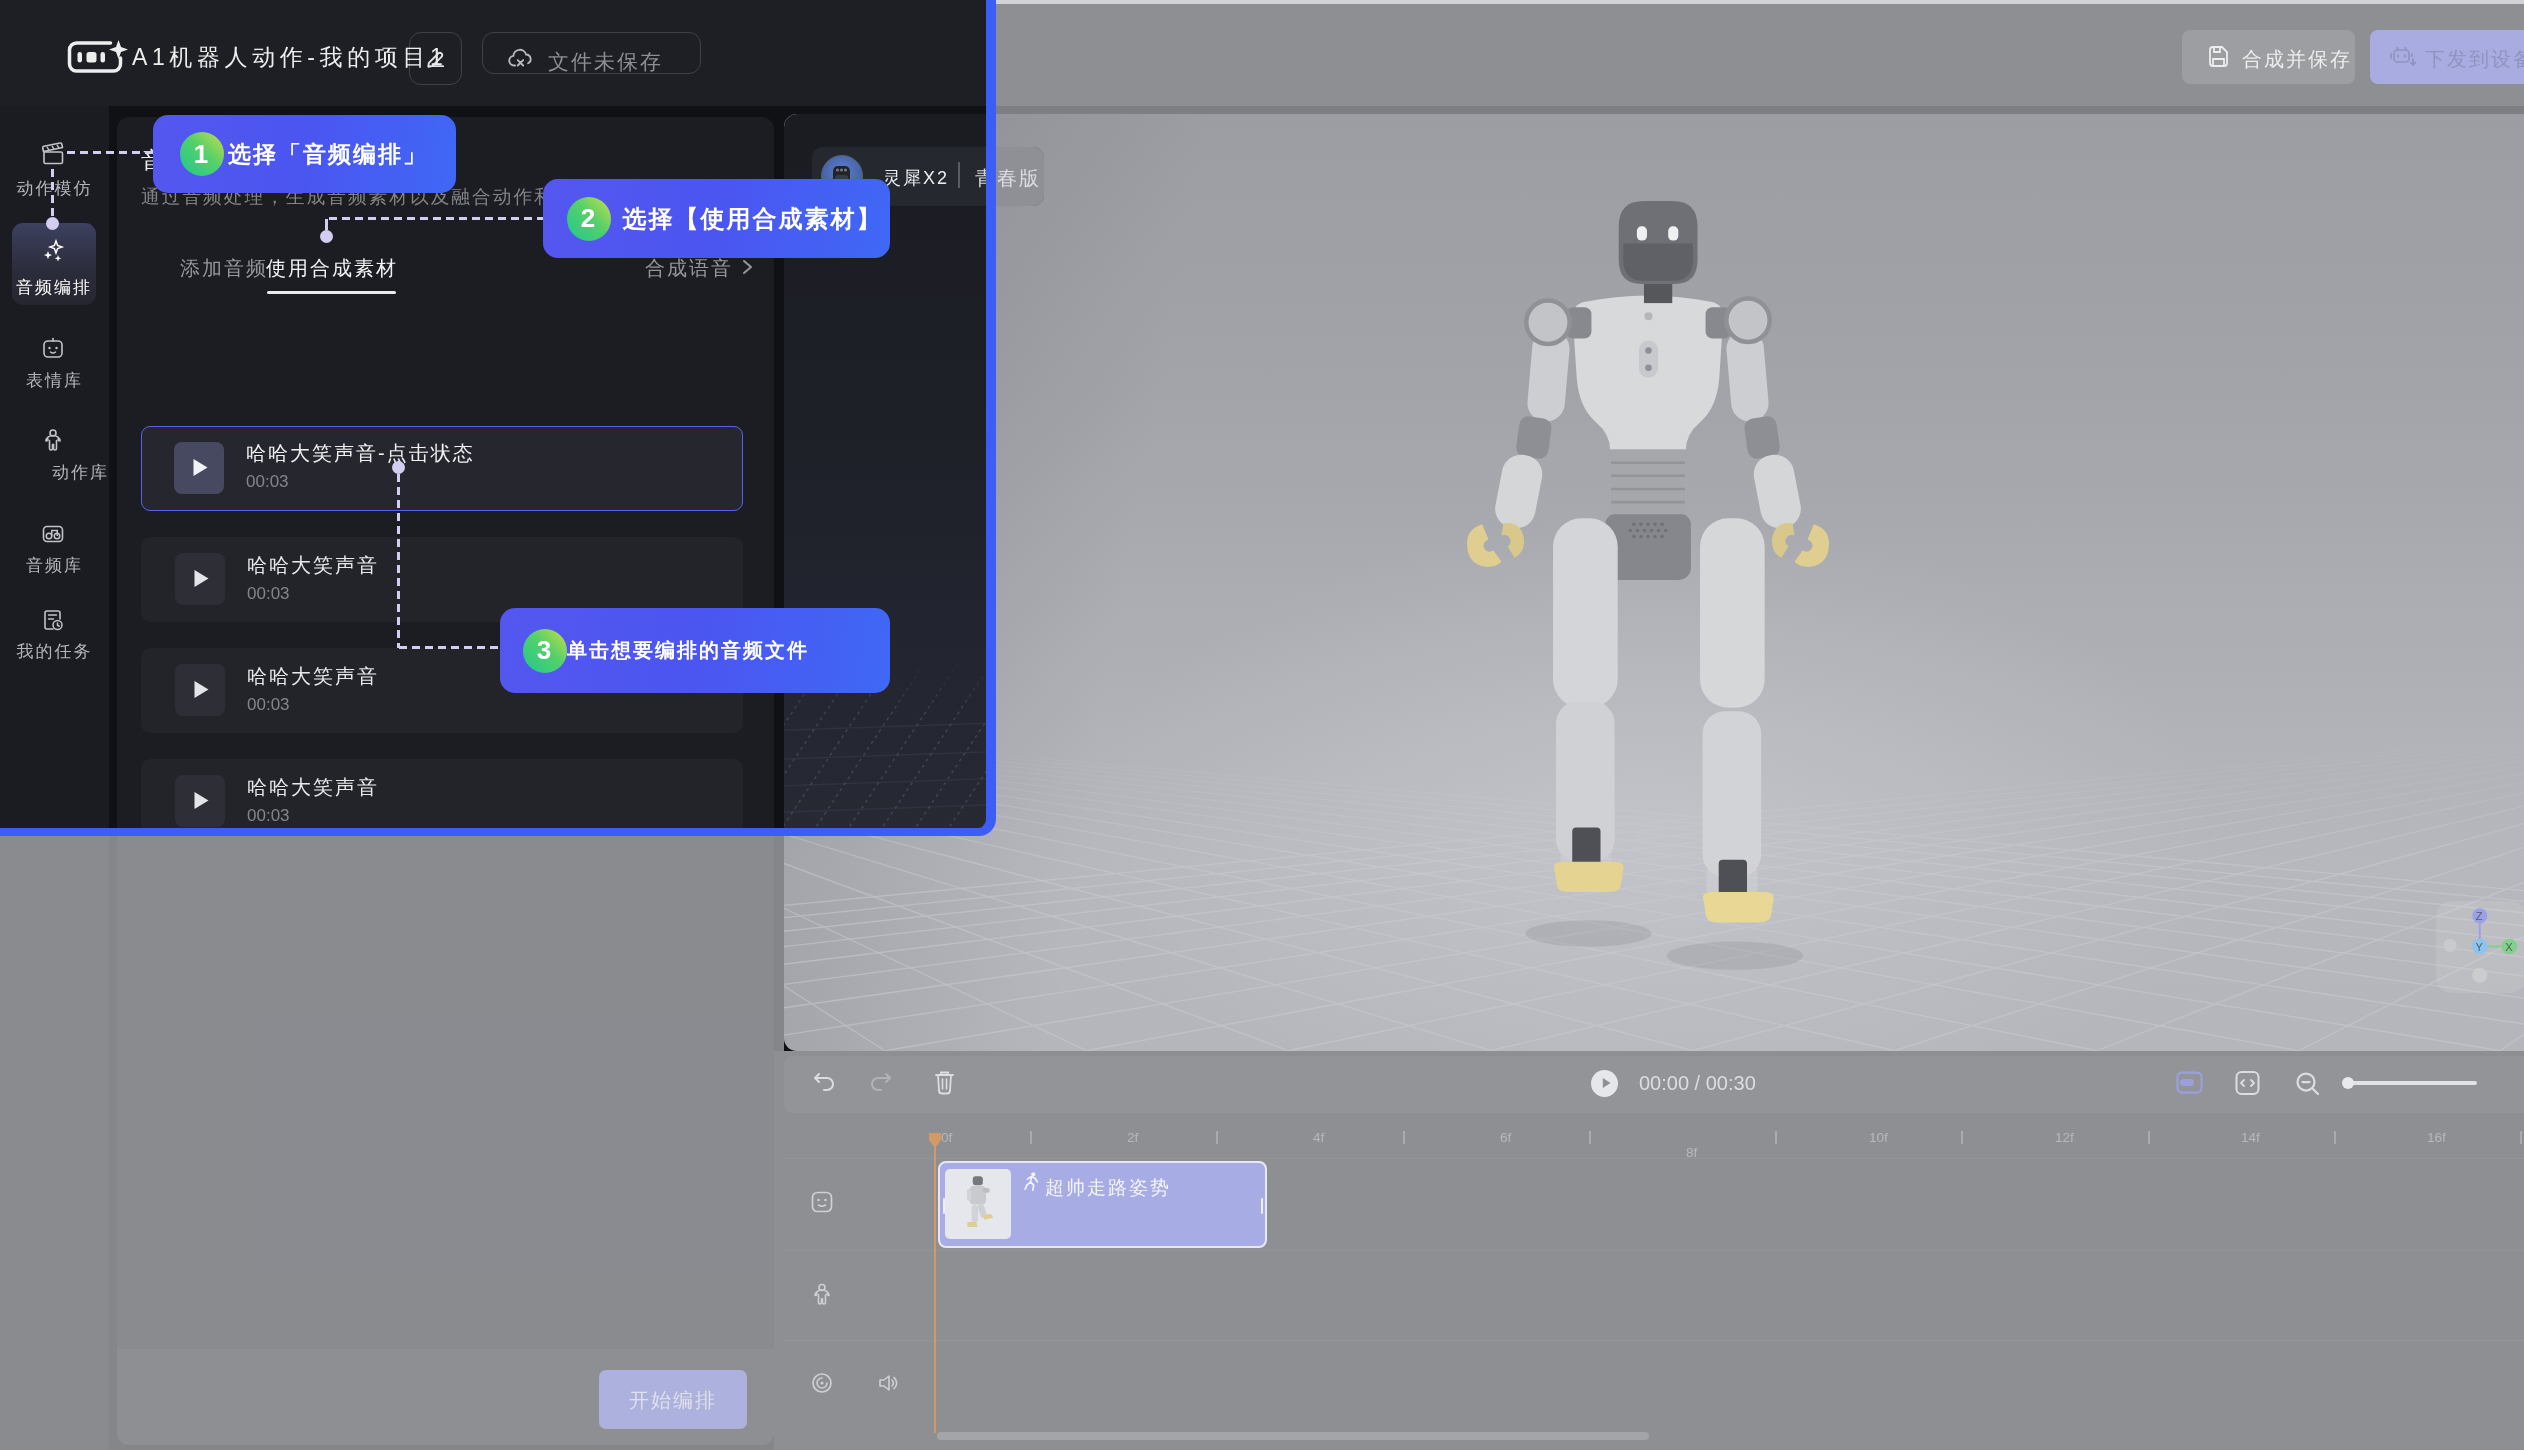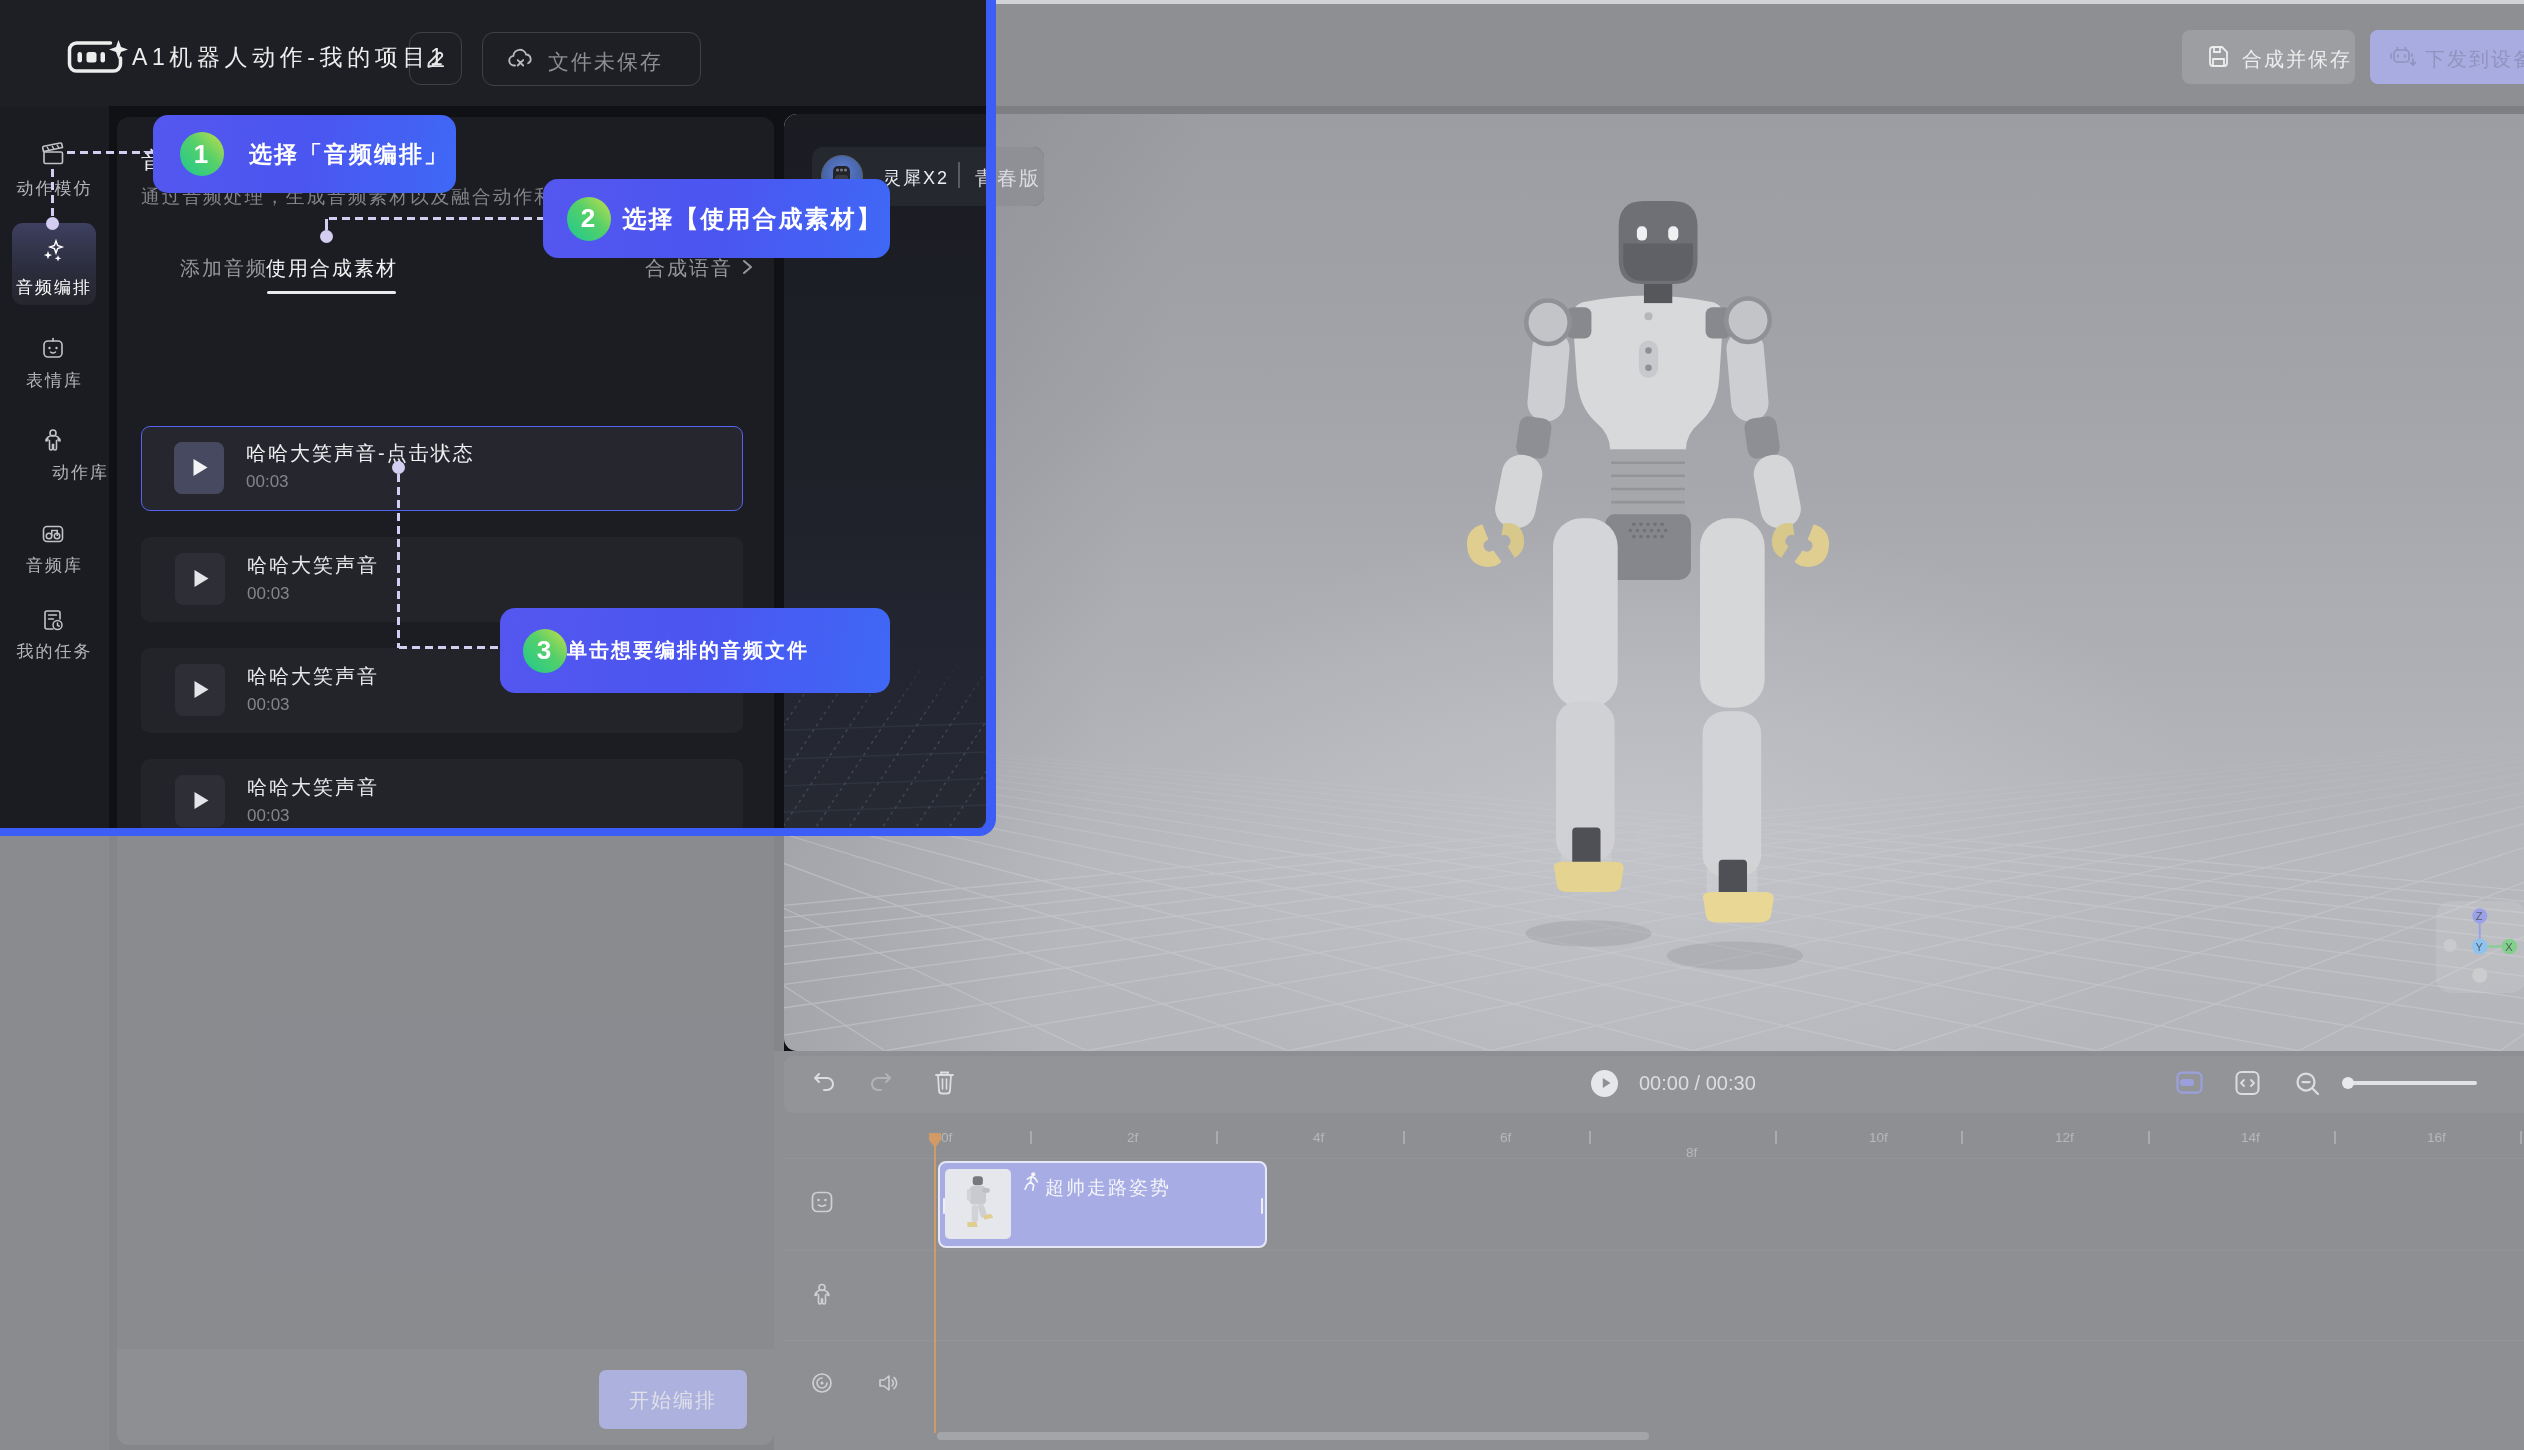--- a/index.html
+++ b/index.html
@@ -22,21 +22,21 @@
       <path d="M104 2 L109 16 L123 21 L109 26 L104 40 L99 26 L85 21 L99 16 Z" fill="#eceded"></path>
     </svg>
     <div class="abs" style="left:132px;top:42px;font-size:23px;color:#eceded;letter-spacing:.2em;">A1机器人动作-我的项目1</div>
 
     <div class="abs" style="left:409px;top:32px;width:53px;height:53px;border:1px solid rgba(255,255,255,0.15);border-radius:12px;box-sizing:border-box;">
       <svg class="abs" style="left:15px;top:15px;" width="22" height="22" viewBox="0 0 40 40">
         <path d="M7 27 L24 10 a4 4 0 0 1 6 0 l0 0 a4 4 0 0 1 0 6 L13 33 L6 34 Z M9 33 L33 33" fill="none" stroke="#e4e5e7" stroke-width="3.4" stroke-linecap="round" stroke-linejoin="round"></path>
       </svg>
     </div>
 
-    <div class="abs" style="left:482px;top:32px;width:219px;height:54px;border:1px solid rgba(255,255,255,0.15);border-radius:12px;box-sizing:border-box;">
+    <div class="abs" style="left:482px;top:32px;width:219px;height:42px;border:1px solid rgba(255,255,255,0.15);border-radius:12px;box-sizing:border-box;">
       <svg class="abs" style="left:25px;top:14px;" width="26" height="24" viewBox="0 0 48 44">
         <path d="M13 34 h-2 a9 9 0 0 1 -1 -17.9 a12 12 0 0 1 23.5 -2.4 a8.5 8.5 0 0 1 3.6 16.1" fill="none" stroke="#b9bac0" stroke-width="3.4" stroke-linecap="round"></path>
         <path d="M18 24 l10 10 M28 24 l-10 10" stroke="#b9bac0" stroke-width="3.4" stroke-linecap="round"></path>
       </svg>
       <div class="abs" style="left:65px;top:14.6px;font-size:21px;color:#8d8e94;">文件未保存</div>
     </div>
 
     <div class="abs" style="left:995px;top:0;width:1585px;height:106px;background:#8e8f92;"></div>
     <div class="abs" style="left:995px;top:106px;width:1585px;height:8.6px;background:#7e7f83;"></div>
     <div class="abs" style="left:995px;top:0;width:1585px;height:4px;background:#d3d3d5;"></div>
@@ -493,21 +493,21 @@
 
   <div class="abs" style="left:397px;top:474px;width:3px;height:174px;background:repeating-linear-gradient(180deg,#d3cdf2 0 7.6px,transparent 7.6px 13px);"></div>
   <div class="abs" style="left:399px;top:646px;width:101px;height:3px;background:repeating-linear-gradient(90deg,#d3cdf2 0 7.6px,transparent 7.6px 13px);"></div>
   <div class="abs" style="left:392px;top:461px;width:13px;height:13px;border-radius:50%;background:#d3cdf2;"></div>
 
   <div class="abs" style="left:153px;top:115px;width:303px;height:78px;border-radius:15px;
        background:linear-gradient(100deg,#5457ef 0%,#4b55f0 50%,#3f68f6 100%);display:flex;align-items:center;">
     <div style="width:44px;height:44px;border-radius:50%;margin-left:27px;flex:none;
          background:linear-gradient(45deg,#23c98c 5%,#55d06a 55%,#c9dd4b 100%);
          display:flex;align-items:center;justify-content:center;font-size:26px;font-weight:bold;color:#fff;">1</div>
-    <div style="margin-left:25px;font-size:23px;font-weight:bold;color:#fff;white-space:nowrap;">选择「音频编排」</div>
+    <div style="margin-left:4px;font-size:23px;font-weight:bold;color:#fff;white-space:nowrap;">选择「音频编排」</div>
   </div>
 
   <div class="abs" style="left:543px;top:179px;width:347px;height:79px;border-radius:15px;
        background:linear-gradient(100deg,#5457ef 0%,#4b55f0 50%,#3f68f6 100%);display:flex;align-items:center;">
     <div style="width:44px;height:44px;border-radius:50%;margin-left:24px;flex:none;
          background:linear-gradient(45deg,#23c98c 5%,#55d06a 55%,#c9dd4b 100%);
          display:flex;align-items:center;justify-content:center;font-size:26px;font-weight:bold;color:#fff;">2</div>
     <div style="margin-left:11.6px;font-size:24px;font-weight:bold;color:#fff;white-space:nowrap;">选择【使用合成素材】</div>
   </div>
 

